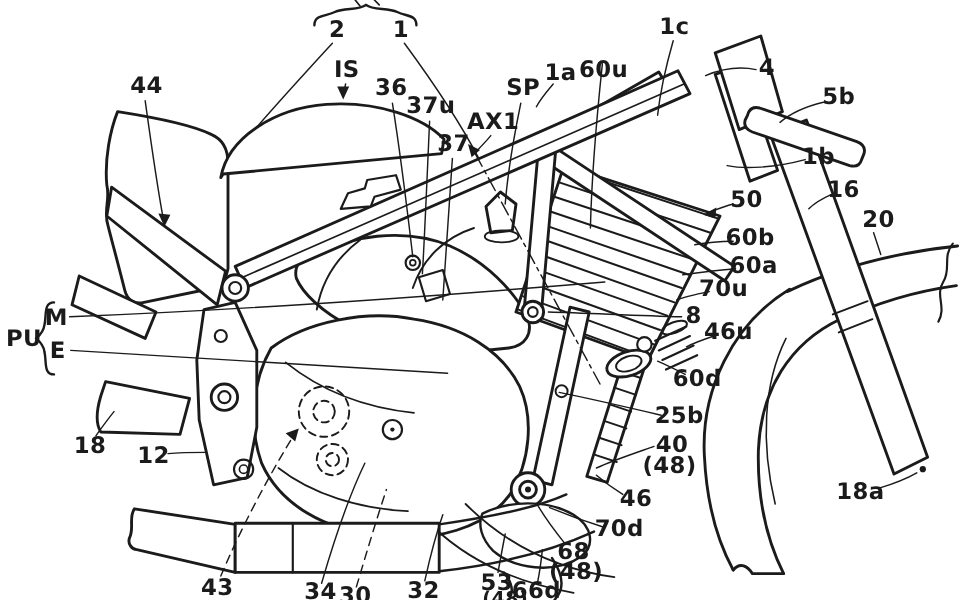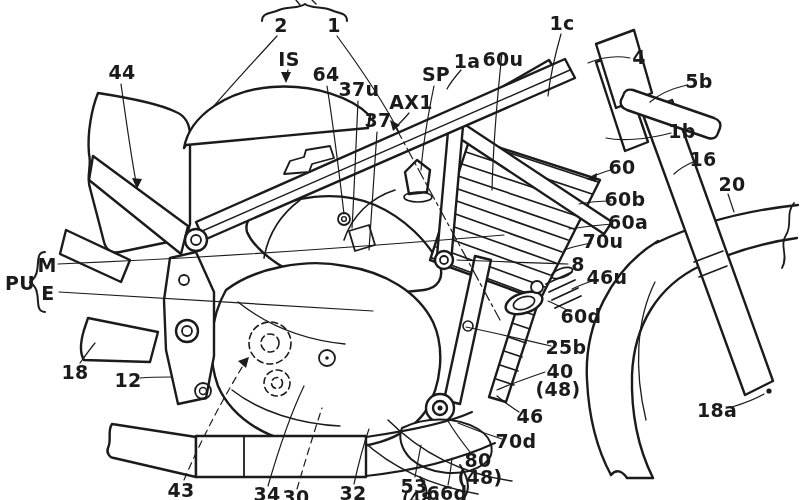--- a/index.html
+++ b/index.html
@@ -179,46 +179,46 @@
     <path d="M262,21 C262,12 271,14 279,10 C287,6 299,9 305,4 C311,9 323,6 331,10 C339,14 347,12 347,21"></path>
     <path d="M45,252 C36,252 39,263 37,271 C36,278 31,281 30,282 C31,283 36,286 37,293 C39,301 36,312 45,312"></path>
     <path d="M296,0 L300,5 M312,0 L316,4" stroke-width="1.4"></path>
   </g>
 </svg>
 
 <div class="lbl" style="left:281px;top:25px">2</div>
 <div class="lbl" style="left:334px;top:25px">1</div>
 <div class="lbl" style="left:122px;top:72px">44</div>
 <div class="lbl" style="left:289px;top:59px">IS</div>
-<div class="lbl" style="left:326px;top:74px">64</div>
+<div class="lbl" style="left:326px;top:74px">36</div>
 <div class="lbl" style="left:359px;top:89px">37u</div>
 <div class="lbl" style="left:378px;top:120px">37</div>
 <div class="lbl" style="left:411px;top:102px">AX1</div>
 <div class="lbl" style="left:436px;top:74px">SP</div>
 <div class="lbl" style="left:467px;top:61px">1a</div>
 <div class="lbl" style="left:503px;top:59px">60u</div>
 <div class="lbl" style="left:562px;top:23px">1c</div>
 <div class="lbl" style="left:639px;top:57px">4</div>
 <div class="lbl" style="left:699px;top:81px">5b</div>
 <div class="lbl" style="left:682px;top:131px">1b</div>
 <div class="lbl" style="left:703px;top:159px">16</div>
 <div class="lbl" style="left:732px;top:184px">20</div>
-<div class="lbl" style="left:622px;top:167px">60</div>
+<div class="lbl" style="left:622px;top:167px">50</div>
 <div class="lbl" style="left:625px;top:199px">60b</div>
 <div class="lbl" style="left:628px;top:222px">60a</div>
 <div class="lbl" style="left:603px;top:241px">70u</div>
 <div class="lbl" style="left:578px;top:264px">8</div>
 <div class="lbl" style="left:607px;top:277px">46u</div>
 <div class="lbl" style="left:581px;top:316px">60d</div>
 <div class="lbl" style="left:566px;top:347px">25b</div>
 <div class="lbl" style="left:560px;top:371px">40</div>
 <div class="lbl" style="left:558px;top:389px">(48)</div>
 <div class="lbl" style="left:530px;top:416px">46</div>
 <div class="lbl" style="left:516px;top:441px">70d</div>
-<div class="lbl" style="left:478px;top:460px">80</div>
+<div class="lbl" style="left:478px;top:460px">68</div>
 <div class="lbl" style="left:480px;top:477px">(48)</div>
 <div class="lbl" style="left:414px;top:486px">53</div>
 <div class="lbl small" style="left:421px;top:499px">(48)</div>
 <div class="lbl" style="left:447px;top:493px">66d</div>
 <div class="lbl" style="left:717px;top:410px">18a</div>
 <div class="lbl" style="left:20px;top:283px">PU</div>
 <div class="lbl" style="left:47px;top:265px">M</div>
 <div class="lbl" style="left:48px;top:293px">E</div>
 <div class="lbl" style="left:75px;top:372px">18</div>
 <div class="lbl" style="left:128px;top:380px">12</div>

